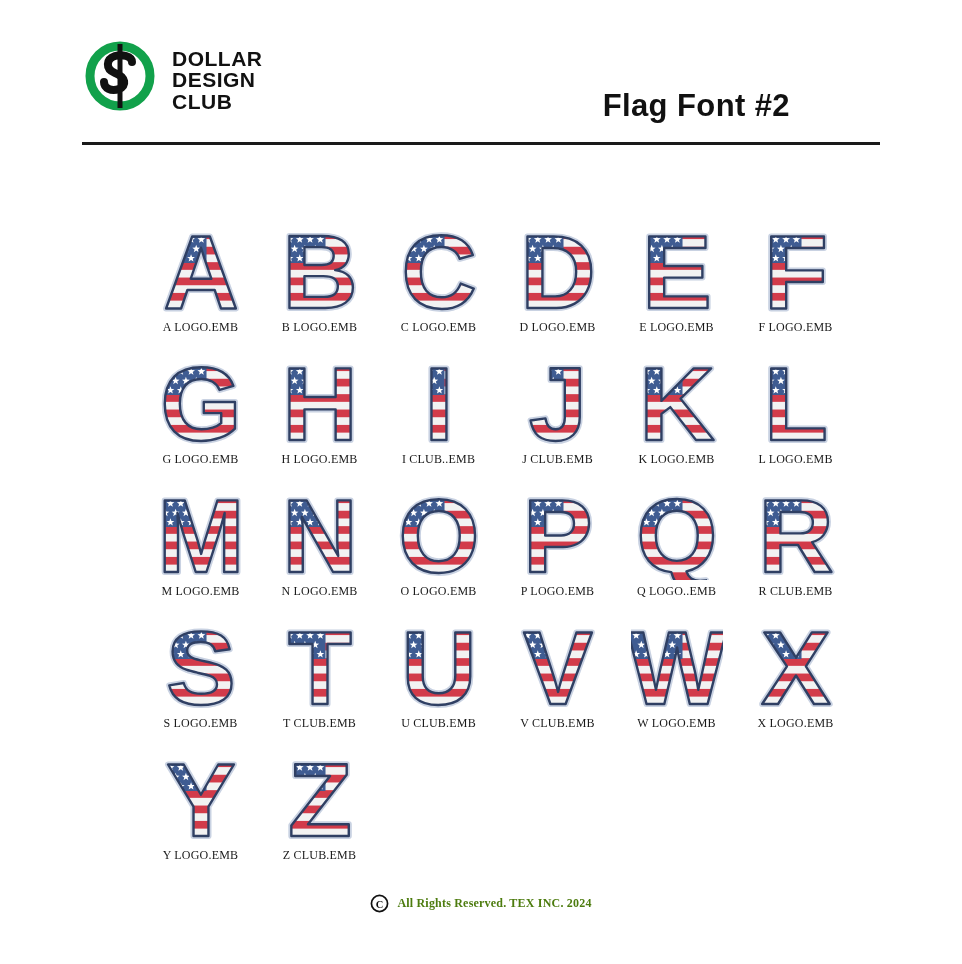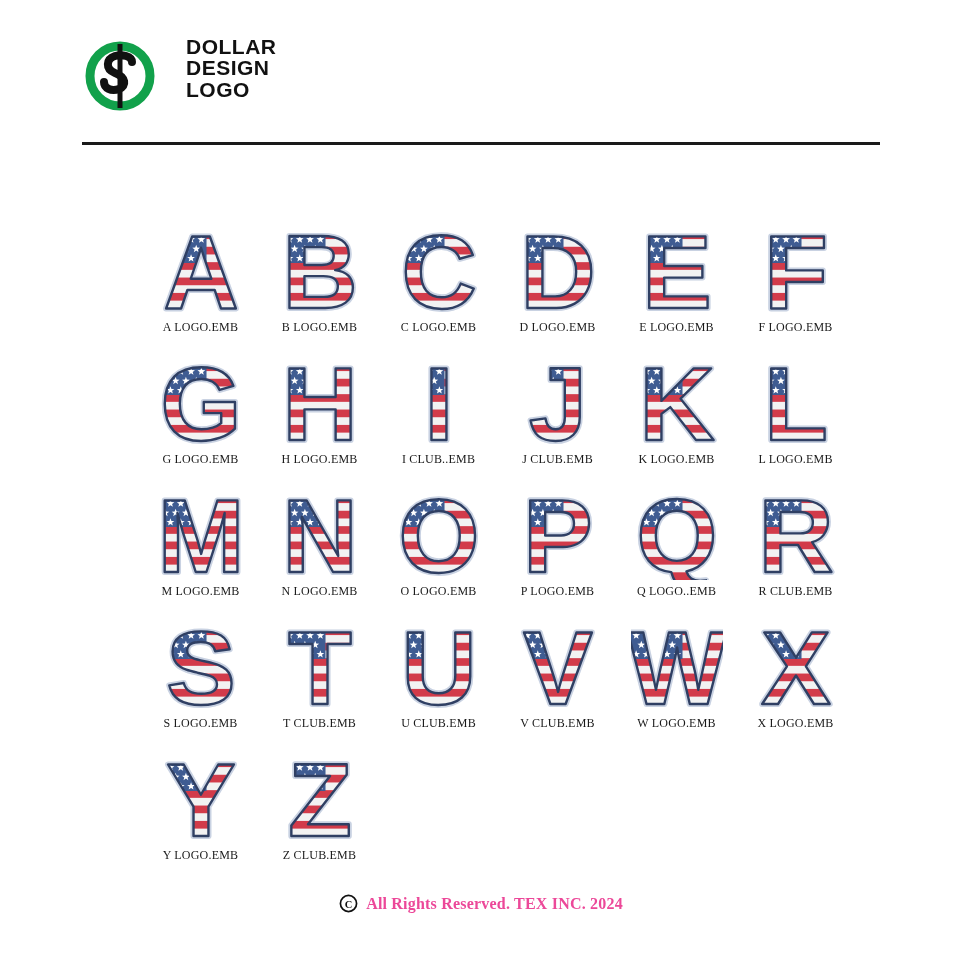--- a/index.html
+++ b/index.html
@@ -28,22 +28,22 @@
     left: 82px;
     top: 36px;
     width: 798px;
     height: 110px;
   }
   .logo-block {
     position: absolute;
     left: 0;
     top: 0;
     display: flex;
-    align-items: flex-start;
-    gap: 28px;
+    align-items: flex-end;
+    gap: 14px;
   }
   .logo-mark {
     position: relative;
     width: 76px;
     height: 76px;
   }
   .logo-mark svg { display: block; }
   .logo-text {
     display: flex;
     flex-direction: column;
@@ -122,49 +122,50 @@
     align-items: center;
     justify-content: center;
     gap: 8px;
   }
   .copyright-icon {
     width: 19px;
     height: 19px;
     display: inline-block;
   }
   .footer-text {
-    font-size: 16px;
+    font-size: 12px;
     font-weight: bold;
     font-family: "Liberation Serif", serif;
     letter-spacing: 0.2px;
-    color: #ec4899;
+    color: #4d7c0f;
   }
 </style>
 </head>
 <body>
 
 <div class="page">
 
   <div class="header">
 
     <div class="logo-block">
       <div class="logo-mark">
         <svg width="76" height="76" viewBox="0 0 76 76">
           <circle cx="38" cy="40" r="30" fill="none" stroke="#12a14b" stroke-width="9"></circle>
           <path d="M50 26 C50 20, 40 18, 33 20 C24 23, 23 33, 33 37 C44 41, 45 50, 37 53 C29 56, 22 52, 22 46" fill="none" stroke="#111111" stroke-width="8" stroke-linecap="round"></path>
           <line x1="38" y1="8" x2="38" y2="72" stroke="#111111" stroke-width="5"></line>
         </svg>
       </div>
       <div class="logo-text">
         <span>DOLLAR</span>
         <span>DESIGN</span>
-        <span>LOGO</span>
+        <span>CLUB</span>
       </div>
     </div>
 
+    <div class="doc-title">Flag Font #2</div>
   </div>
   <div class="header-rule"></div>
 
   <div class="grid">
       <div class="cell">
         <div class="glyph-wrap">
           <svg width="92" height="100" viewBox="0 0 92 100" class="glyph">
             <defs>
               <clipPath id="clip-g0">
                 <text x="46" y="92" text-anchor="middle" font-family="&quot;Liberation Sans&quot;, sans-serif" font-size="104" font-weight="bold">A</text>

